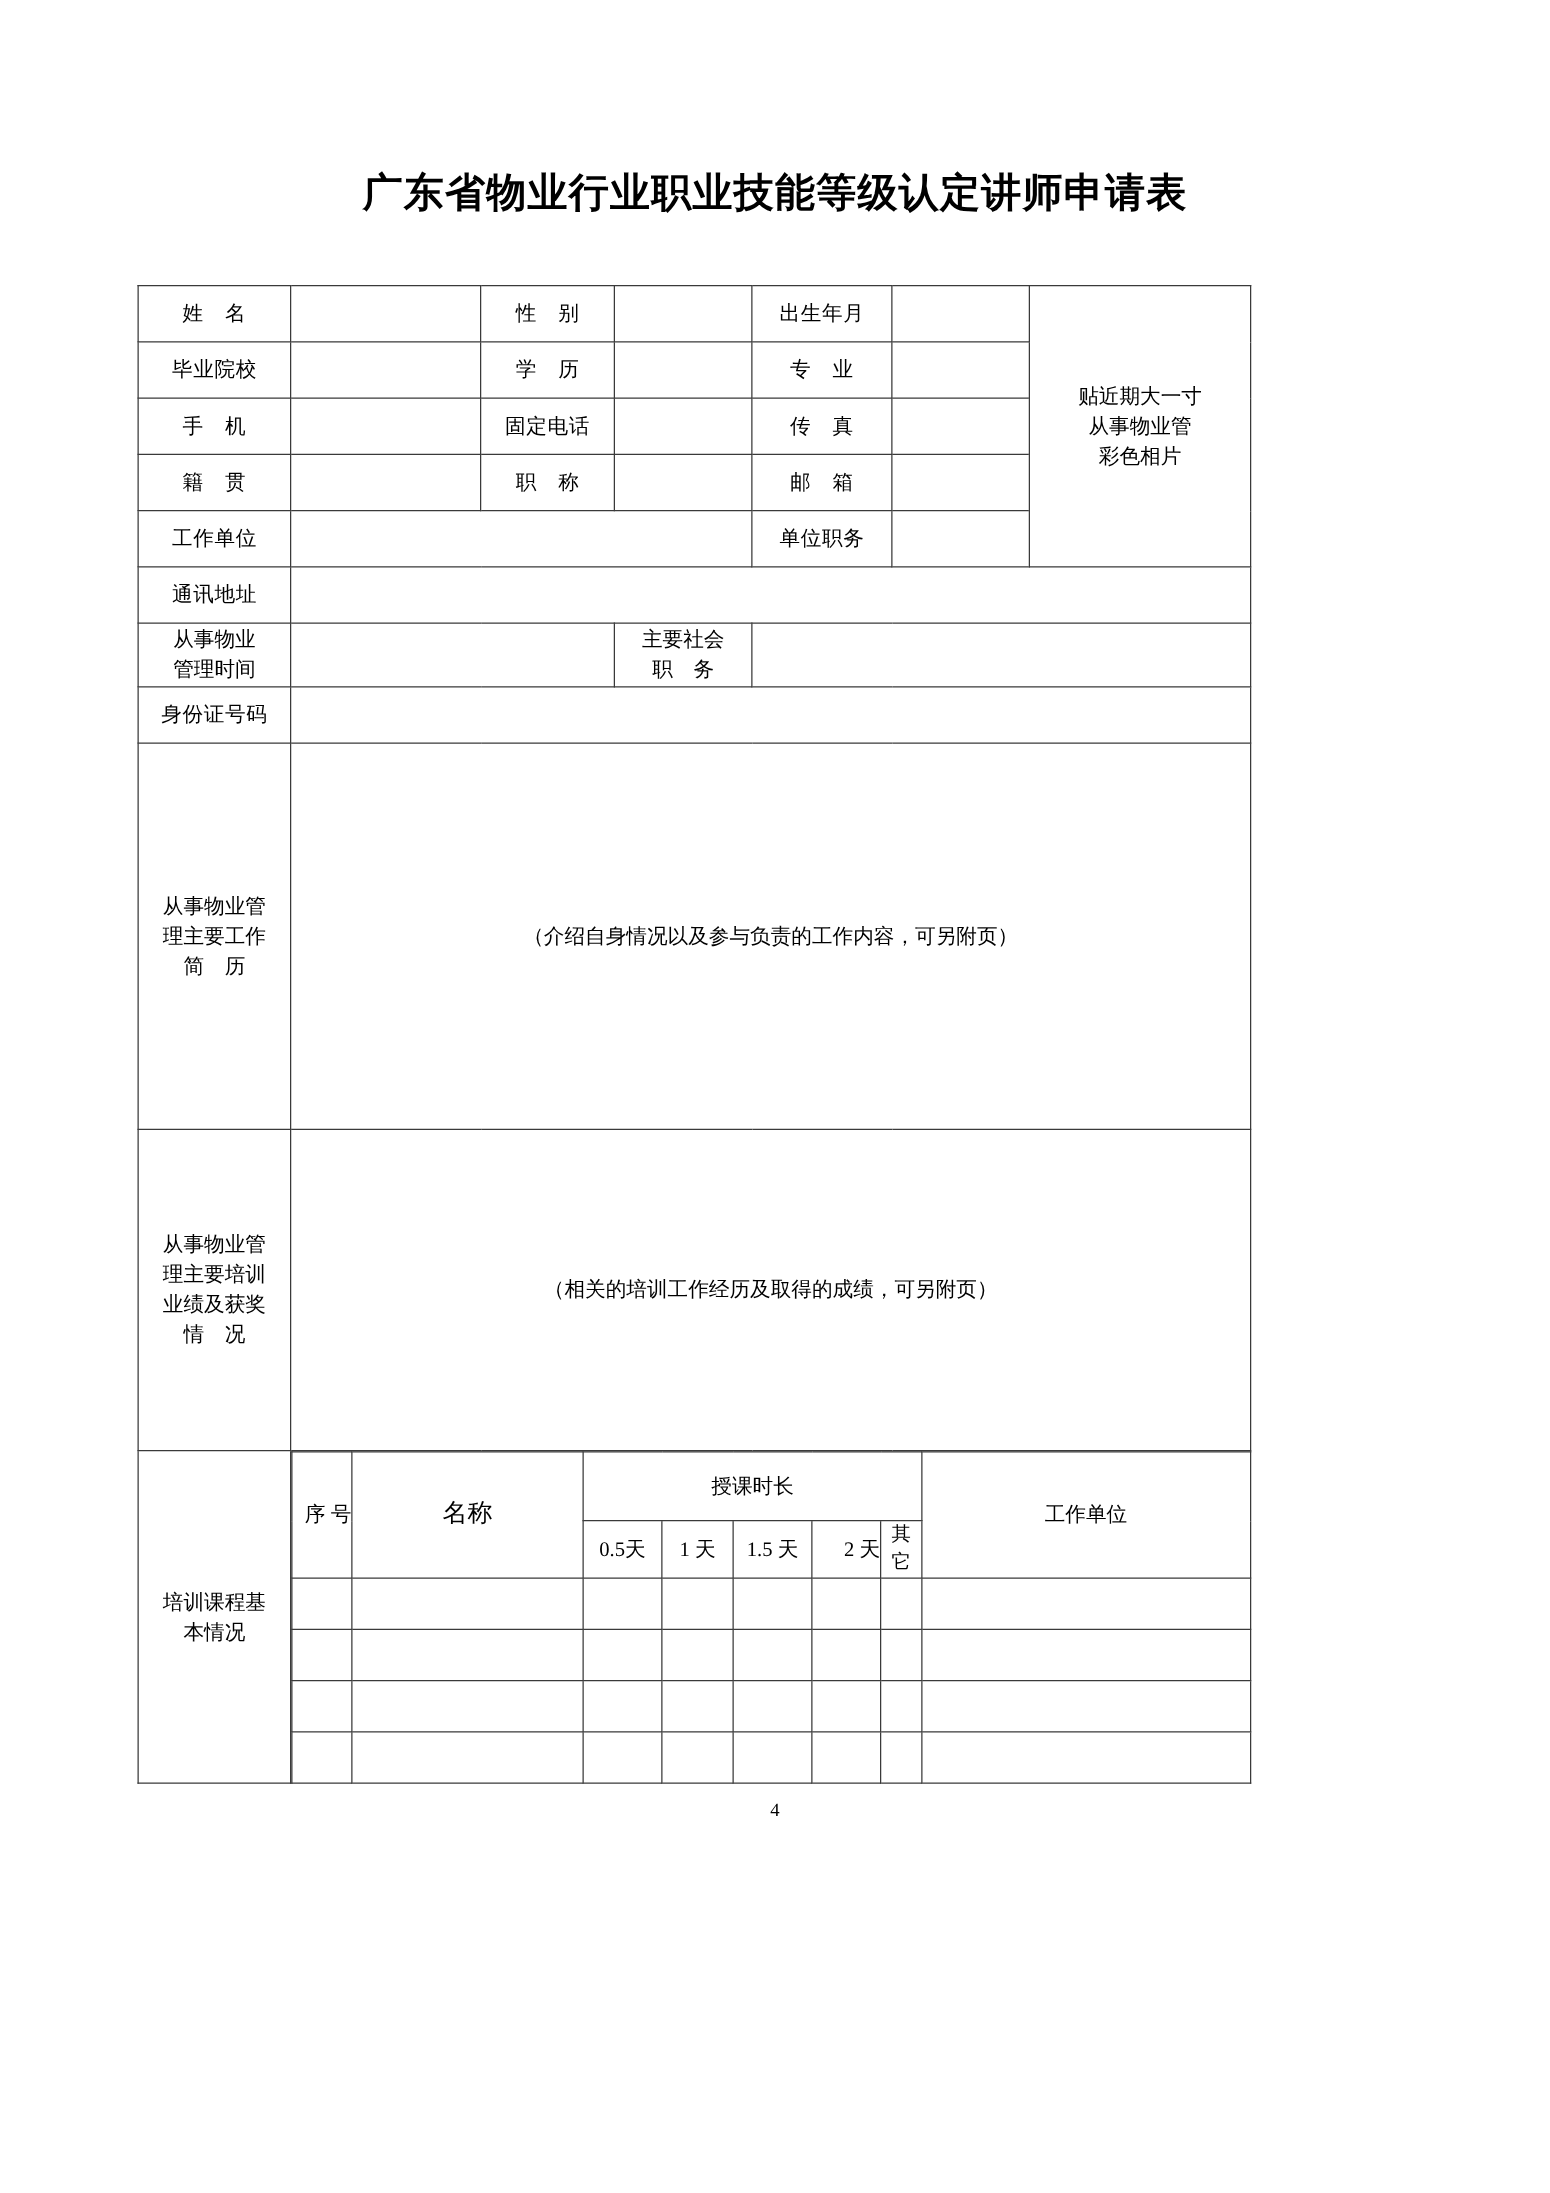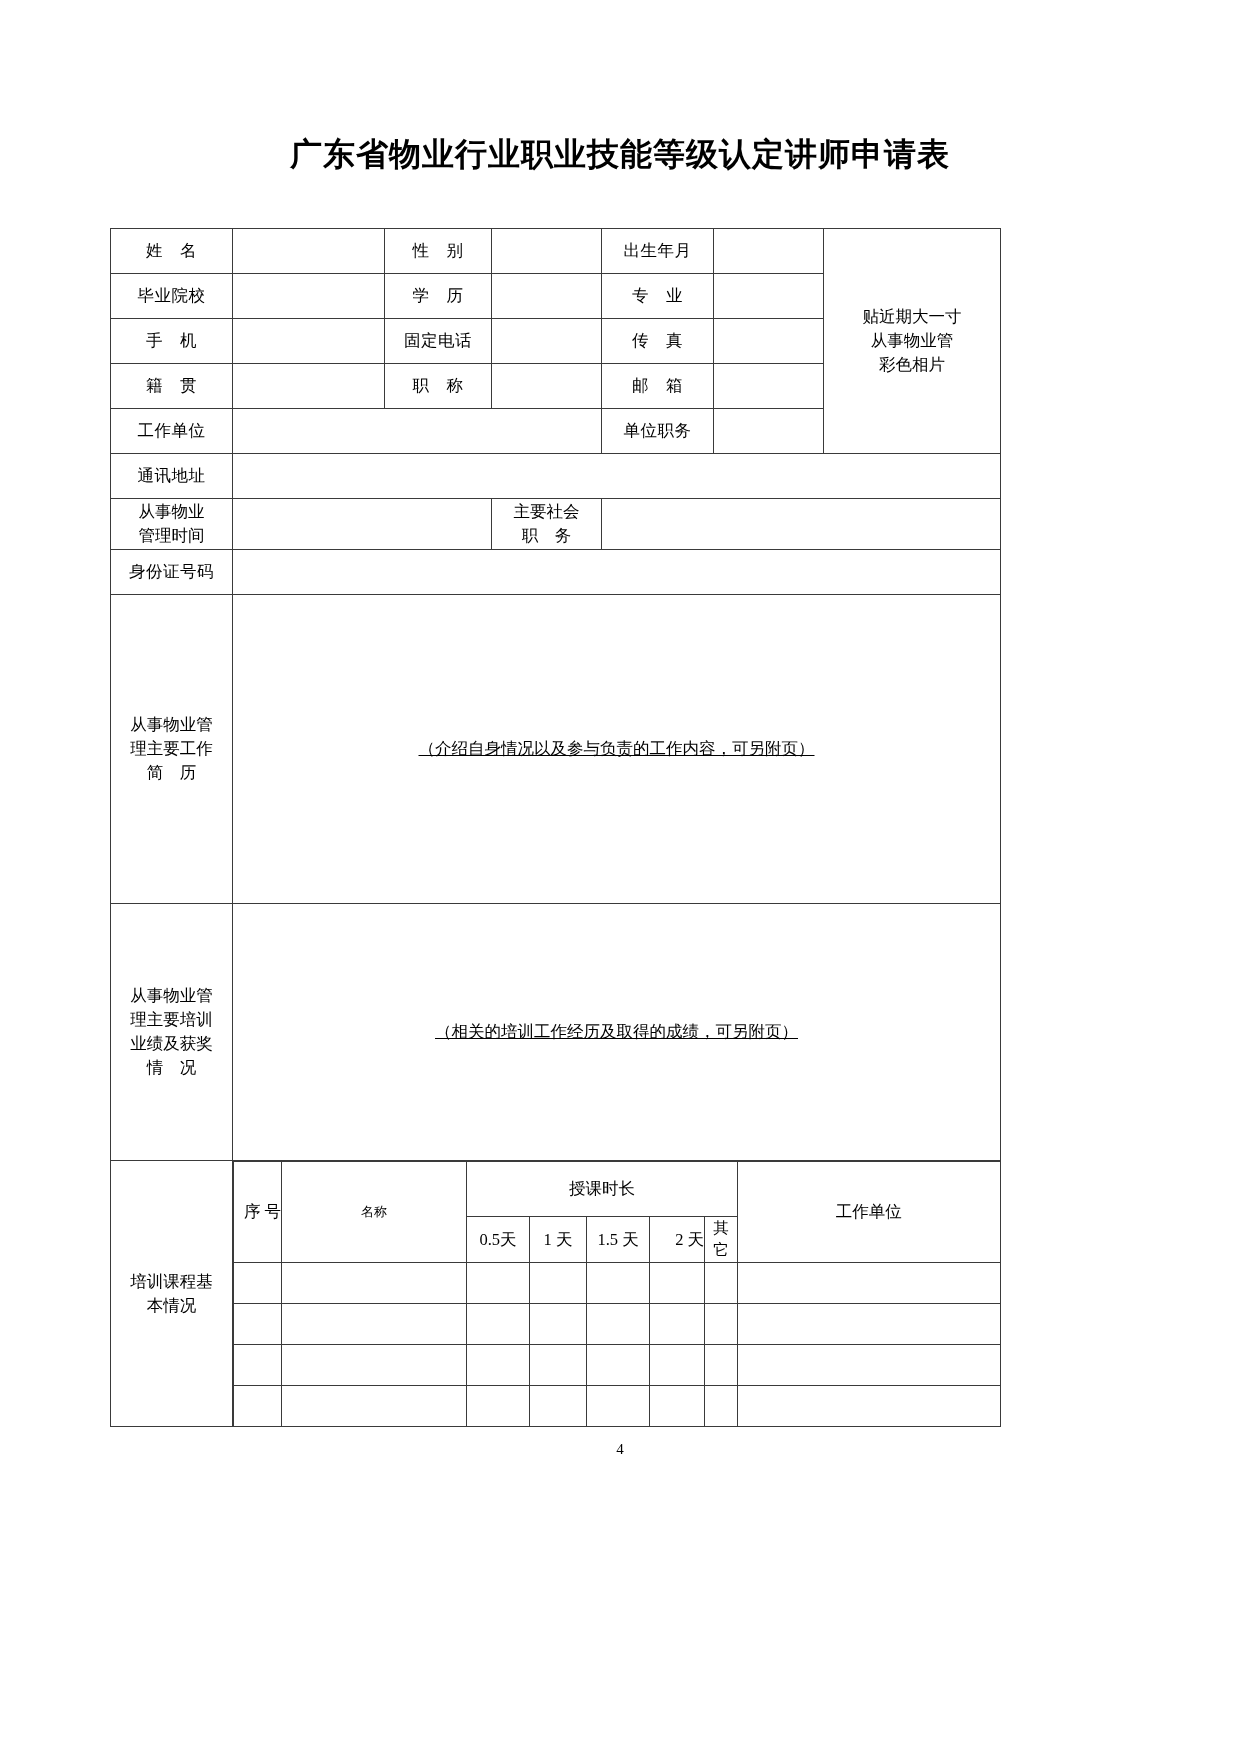--- a/index.html
+++ b/index.html
@@ -59,21 +59,20 @@
   .h50 { height: 50px; }
   .photo-cell {
     font-size: 16.5px;
     line-height: 1.7;
     text-align: center;
   }
   .big-cell {
     text-align: center;
     vertical-align: middle;
     font-size: 16.5px;
-    text-decoration: underline;
   }
   .side-label {
     font-size: 16.5px;
     line-height: 1.65;
     text-align: center;
     vertical-align: middle;
     margin-top: 33px;
   }
   .note-text {
     font-size: 16.5px;
@@ -224,21 +223,21 @@
               <col style="width:55px">
               <col style="width:33px">
               <col>
             </colgroup>
             <tbody>
               <tr>
                 <td rowspan="2" style="border:1px solid #3a3a3a; text-align:right; vertical-align:middle;">
                   <div class="vert">序</div>
                   <div class="vert">号</div>
                 </td>
-                <td rowspan="2" style="border:1px solid #3a3a3a; text-align:center; vertical-align:middle; font-size:13px;">名称</td>
+                <td rowspan="2" style="border:1px solid #3a3a3a; text-align:center; vertical-align:middle; font-size:20px;">名称</td>
                 <td colspan="5" style="border:1px solid #3a3a3a; text-align:center; vertical-align:middle; height:54px; font-size:16.5px;">授课时长</td>
                 <td rowspan="2" style="border:1px solid #3a3a3a; text-align:center; vertical-align:middle; font-size:16.5px;">工作单位</td>
               </tr>
               <tr>
                 <td class="small-t" style="border:1px solid #3a3a3a; text-align:center; vertical-align:middle; height:0;">0.5天</td>
                 <td class="small-t" style="border:1px solid #3a3a3a; vertical-align:middle;">1 天</td>
                 <td class="small-t" style="border:1px solid #3a3a3a; text-align:center; vertical-align:middle;">1.5 天</td>
                 <td class="small-t" style="border:1px solid #3a3a3a; text-align:right; vertical-align:middle;">2 天</td>
                 <td style="border:1px solid #3a3a3a; text-align:center; vertical-align:middle;">
                   <div class="small-t">其</div>

